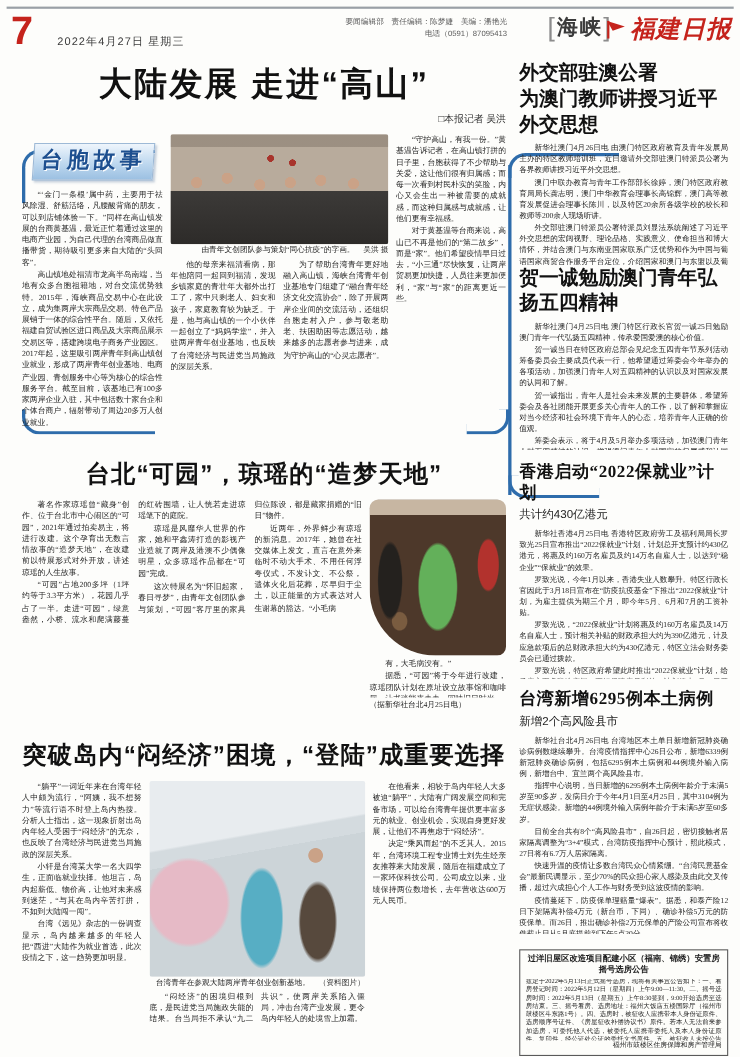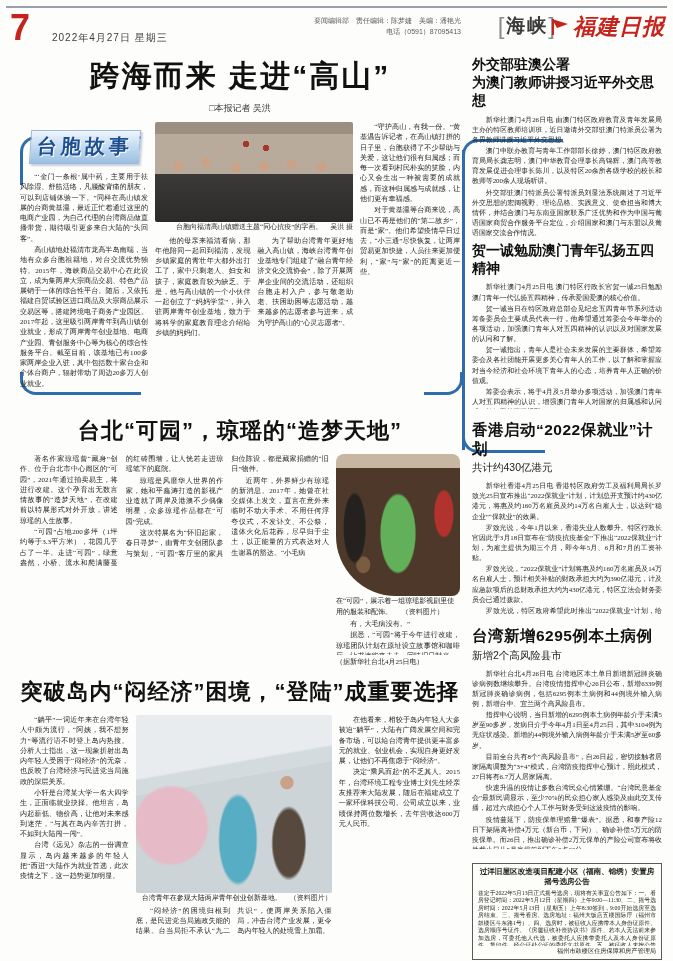--- a/index.html
+++ b/index.html
@@ -25,21 +25,21 @@
   .dec-bl{left:20px;top:372px;width:118px;height:20px;border-bottom:3px solid #2e6cab;border-left:3px solid #2e6cab;border-bottom-left-radius:16px;}
   .dec-br{left:424px;top:372px;width:36px;height:20px;border-bottom:3px solid #2e6cab;border-right:3px solid #2e6cab;border-bottom-right-radius:16px;}
   .dec-div-top{left:462px;top:139px;width:98px;height:20px;border-top:3px solid #2e6cab;border-left:3px solid #2e6cab;border-top-left-radius:16px;}
   .dec-div-v{left:462px;top:150px;width:0;height:300px;border-left:3px solid #2e6cab;}
   .dec-div-bottom{left:462px;top:432px;width:80px;height:18px;border-bottom:3px solid #2e6cab;border-left:3px solid #2e6cab;border-bottom-left-radius:16px;}
   
   .bt{font-size:7.1px;line-height:1.45;text-align:justify;color:#242424;overflow:hidden;}
   .bt p{margin:0 0 1px 0;text-indent:2em;}
   .h1{font-family:"Liberation Sans",sans-serif;font-weight:bold;font-size:30px;text-align:center;
       letter-spacing:2px;margin:0;color:#111;}
-  .byline{text-align:center;font-size:9px;color:#333;margin:5px 0 7px 0;}
+  .byline{text-align:right;font-size:9px;color:#333;margin:5px 0 7px 0;}
   .h2{font-family:"Liberation Sans",sans-serif;font-weight:bold;font-size:22px;text-align:center;
       letter-spacing:1px;margin:0 0 8px 0;color:#111;}
   .featlabel{width:108px;height:32px;margin:8px 0 8px 10px;background:linear-gradient(180deg,#eef5fc,#bed8ef 55%,#9cc0e2);
       border:1px solid #9db9d6;color:#1d4f8f;font-family:"Liberation Sans",sans-serif;font-weight:bold;
       font-size:20px;text-align:center;line-height:31px;letter-spacing:4px;text-shadow:1px 1px 0 #fff;
       transform:skewX(-4deg);box-shadow:2px 2px 2px rgba(40,80,130,.25);}
   .cap{font-size:7px;color:#222;text-align:right;line-height:1.5;}
   .cap .credit{padding-left:8px;color:#333;}
   .leftmain{position:absolute;left:20px;top:56px;width:440px;}
   .row{display:flex;gap:7px;}
@@ -65,23 +65,23 @@
      radial-gradient(ellipse 16px 50px at 15% 52%, #24211e 65%, transparent 72%),
      radial-gradient(ellipse 10px 12px at 22% 78%, #7a5c40 65%, transparent 75%);}
   .photo3{width:196px;height:178px;background-color:#ccd4d8;background-image:
      radial-gradient(ellipse 58px 62px at 18% 62%, #e6bac6 60%, transparent 66%),
      radial-gradient(ellipse 30px 70px at 52% 70%, #57aec4 60%, transparent 66%),
      radial-gradient(circle 9px at 77% 38%, #caa287 70%, transparent 78%),
      radial-gradient(ellipse 26px 55px at 78% 72%, #57493d 60%, transparent 68%),
      linear-gradient(170deg,#e8ecef 0 30%, #d4dbdf 31% 38%, transparent 38%);}
   
   .rightcol{position:absolute;left:472px;top:55px;width:190px;}
-  .rh-sans{font-family:"Liberation Sans",sans-serif;font-weight:bold;font-size:14px;line-height:1.3;
+  .rh-sans{font-family:"Liberation Sans",sans-serif;font-weight:bold;font-size:18px;line-height:1.3;
       color:#111;margin:0 0 5px 0;}
-  .rh-serif{font-family:Liberation Sans, sans-serif;font-weight:bold;font-size:15.5px;line-height:1.2;
+  .rh-serif{font-family:Liberation Serif, serif;font-weight:bold;font-size:15.5px;line-height:1.2;
       color:#111;margin:0 0 3px 0;letter-spacing:.5px;}
   .rsub{font-family:"Liberation Sans",sans-serif;font-size:10.5px;color:#222;margin:0 0 6px 0;}
   .rbody{font-size:6.9px;line-height:1.47;}
   .notice{border:1.5px solid #5a5a5a;padding:3px 5px 4px 5px;background:#fdfdfa;}
   .notice .ntitle{font-weight:bold;font-size:7.6px;text-align:center;line-height:1.35;margin:0 0 2px 0;}
   .notice .nbody{font-size:5.8px;line-height:1.3;text-align:justify;height:56px;overflow:hidden;}
   .notice .nsign{font-size:6.2px;text-align:right;line-height:1.45;margin-top:1px;}
   .agency{font-size:7px;text-align:left;color:#222;margin-top:2px;}
 </style>
 </head>
@@ -111,37 +111,37 @@
   <div class="dec dec-tl"></div>
   <div class="dec dec-bl"></div>
   <div class="dec dec-br"></div>
   <div class="dec dec-div-top"></div>
   <div class="dec dec-div-v"></div>
   <div class="dec dec-div-bottom"></div>
 
   <div class="leftmain">
 
     <section>
-      <h1 class="h1">跨海而来 走进“高山”</h1>
+      <h1 class="h1">大陆发展 走进“高山”</h1>
       <div class="byline">□本报记者 吴洪</div>
       <div class="row" style="height:284px;">
         <div style="width:132px;">
           <div class="featlabel">台胞故事</div>
           <div class="bt" style="height:232px;">
               <p>“‘金门一条根’属中药，主要用于祛风除湿、舒筋活络，凡腰酸背痛的朋友，可以到店铺体验一下。”同样在高山镇发展的台商黄基温，最近正忙着通过这里的电商产业园，为自己代理的台湾商品做直播带货，期待吸引更多来自大陆的“头回客”。</p>
               <p>高山镇地处福清市龙高半岛南端，当地有众多台胞祖籍地，对台交流优势独特。2015年，海峡商品交易中心在此设立，成为集两岸大宗商品交易、特色产品展销于一体的综合性平台。随后，又依托福建自贸试验区进口商品及大宗商品展示交易区等，搭建跨境电子商务产业园区。2017年起，这里吸引两岸青年到高山镇创业就业，形成了两岸青年创业基地、电商产业园、青创服务中心等为核心的综合性服务平台。截至目前，该基地已有100多家两岸企业入驻，其中包括数十家台企和个体台商户，辐射带动了周边20多万人创业就业。</p>
             </div>
         </div>
         <div style="width:198px;">
           <div class="photo photo1"></div>
           <div class="cap">
-            <span>台胞向福清高山镇赠送主题“同心抗疫”的字画。</span><span class="credit">吴洪 摄</span>
+            <span>由青年文创团队参与策划“同心抗疫”的字画。</span><span class="credit">吴洪 摄</span>
           </div>
           <div class="bt cols2" style="height:158px;margin-top:3px;">
-              <p>他的母亲来福清看病，那年他陪同一起回到福清，发现乡镇家庭的青壮年大都外出打工了，家中只剩老人、妇女和孩子，家庭教育较为缺乏。于是，他与高山镇的一个小伙伴一起创立了“妈妈学堂”，并入驻两岸青年创业基地，致力于将科学的家庭教育理念介绍给乡镇的妈妈们。</p>
+              <p>他的母亲来福清看病，那年他陪同一起回到福清，发现乡镇家庭的青壮年大都外出打工了，家中只剩老人、妇女和孩子，家庭教育较为缺乏。于是，他与高山镇的一个小伙伴一起创立了“妈妈学堂”，并入驻两岸青年创业基地，也反映了台湾经济与民进党当局施政的深层关系。</p>
               <p>为了帮助台湾青年更好地融入高山镇，海峡台湾青年创业基地专门组建了“融台青年经济文化交流协会”，除了开展两岸企业间的交流活动，还组织台胞走村入户，参与敬老助老、扶困助困等志愿活动，越来越多的志愿者参与进来，成为守护高山的“心灵志愿者”。</p>
             </div>
         </div>
         <div style="width:103px;">
           <div class="bt" style="height:284px;">
               <p>“守护高山，有我一份。”黄基温告诉记者，在高山镇打拼的日子里，台胞获得了不少帮助与关爱，这让他们很有归属感；而每一次看到村民朴实的笑脸，内心又会生出一种被需要的成就感，而这种归属感与成就感，让他们更有幸福感。</p>
               <p>对于黄基温等台商来说，高山已不再是他们的“第二故乡”，而是“家”。他们希望疫情早日过去，“小三通”尽快恢复，让两岸贸易更加快捷，人员往来更加便利，“家”与“家”的距离更近一些。</p>
             </div>
         </div>
       </div>
@@ -152,24 +152,20 @@
       <div class="row">
         <div class="bt cols3" style="width:309px;height:208px;">
             <p>著名作家琼瑶曾“藏身”创作、位于台北市中心闹区的“可园”，2021年通过拍卖易主，将进行改建。这个孕育出无数言情故事的“造梦天地”，在改建前以特展形式对外开放，讲述琼瑶的人生故事。</p>
             <p>“可园”占地200多坪（1坪约等于3.3平方米），花园几乎占了一半。走进“可园”，绿意盎然，小桥、流水和爬满藤蔓的红砖围墙，让人恍若走进琼瑶笔下的庭院。</p>
             <p>琼瑶是风靡华人世界的作家，她和平鑫涛打造的影视产业造就了两岸及港澳不少偶像明星，众多琼瑶作品都在“可园”完成。</p>
             <p>这次特展名为“怀旧起家，春日寻梦”，由青年文创团队参与策划，“可园”客厅里的家具归位陈设，都是藏家捐赠的“旧日”物件。</p>
             <p>近两年，外界鲜少有琼瑶的新消息。2017年，她曾在社交媒体上发文，直言在意外来临时不动大手术、不用任何浮夸仪式，不发讣文、不公祭，遗体火化后花葬，尽早归于尘土，以正能量的方式表达对人生谢幕的豁达。“小毛病</p>
           </div>
         <div style="width:124px;">
           <div class="photo photo2"></div>
-          <div class="cap" style="text-align:left;">
-            <span>在“可园”，展示着一组琼瑶影视剧里使用的服装和配饰。</span>
-            <span class="credit">（资料图片）</span>
-          </div>
           <div class="bt" style="height:36px;margin-top:2px;">
               <p>有，大毛病没有。”</p>
               <p>据悉，“可园”将于今年进行改建，琼瑶团队计划在原址设立故事馆和咖啡厅，让书迷能来走走，回味旧日时光。</p>
             </div>
           <div class="agency">（据新华社台北4月25日电）</div>
         </div>
       </div>
     </section>
 
     <section style="margin-top:10px;">

